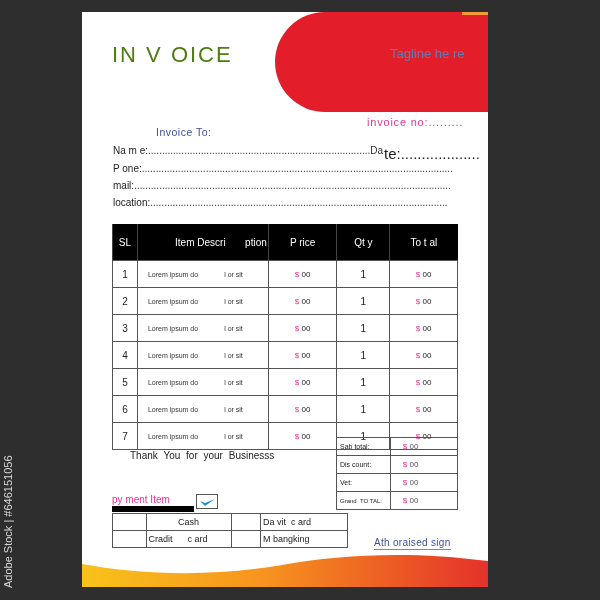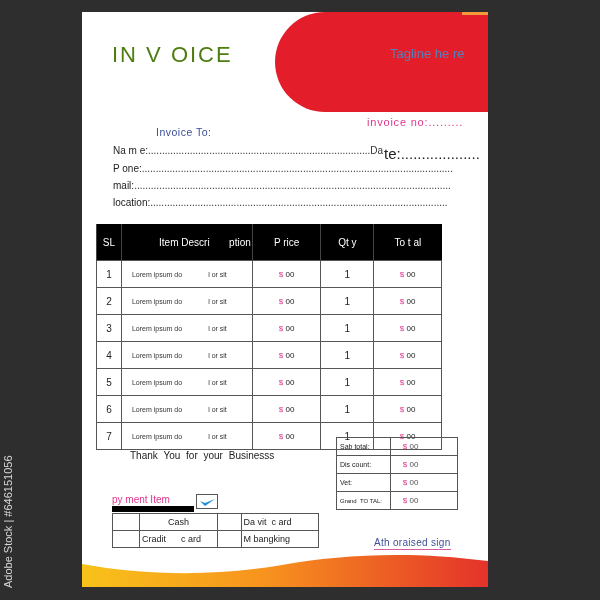--- a/index.html
+++ b/index.html
@@ -44,21 +44,21 @@
     position: absolute; left: 285px; top: 104px; font-size: 11px; color: #e0378f; letter-spacing: 0.8px; white-space: nowrap;
   }
   .field {
     position: absolute; left: 31px; font-size: 10px; color: #222; white-space: nowrap;
   }
   .dots { letter-spacing: 0; color: #333; }
   .date-field { position: absolute; left: 302px; top: 133px; font-size: 15px; color:#222; white-space: nowrap; }
 
   
   .items-table {
-    position: absolute; left: 14px; top: 212px; width: 346px;
+    position: absolute; left: 30px; top: 212px; width: 346px;
     border-collapse: collapse; font-size: 9px;
   }
   .items-table th {
     background: #000; color: #fff; font-weight: normal; height: 34px; font-size: 10px;
     border-left: 1px solid #444;
   }
   .items-table td {
     border: 1px solid #555; height: 24px; text-align: center; color: #222;
   }
   .items-table td.desc { text-align: left; padding-left: 10px; font-size: 7px; color:#333; }
@@ -81,21 +81,21 @@
 
   .payment-label {
     position: absolute; left: 30px; top: 482px; font-size: 10px; color: #e0378f;
     border-bottom: 6px solid #000000; width: 82px; padding-bottom: 1px; white-space: nowrap;
   }
   .checkbox {
     position: absolute; left: 114px; top: 482px; width: 20px; height: 13px;
     border: 1px solid #555; background: #fff;
   }
   .pay-table {
-    position: absolute; left: 30px; top: 501px; width: 207px;
+    position: absolute; left: 30px; top: 501px; width: 236px;
     border-collapse: collapse; font-size: 9px;
   }
   .pay-table td { border: 1px solid #555; height: 16px; color: #222; padding: 0 2px; }
   .auth-sign {
     position: absolute; left: 292px; top: 525px; font-size: 10px; color: #3d4f99; letter-spacing: 0.3px;
     border-bottom: 1px solid #d75ca5; padding-bottom: 1px; white-space: nowrap;
   }
   .wave { position: absolute; left: 0; bottom: 0; width: 406px; height: 40px; }
 </style>
 </head>

